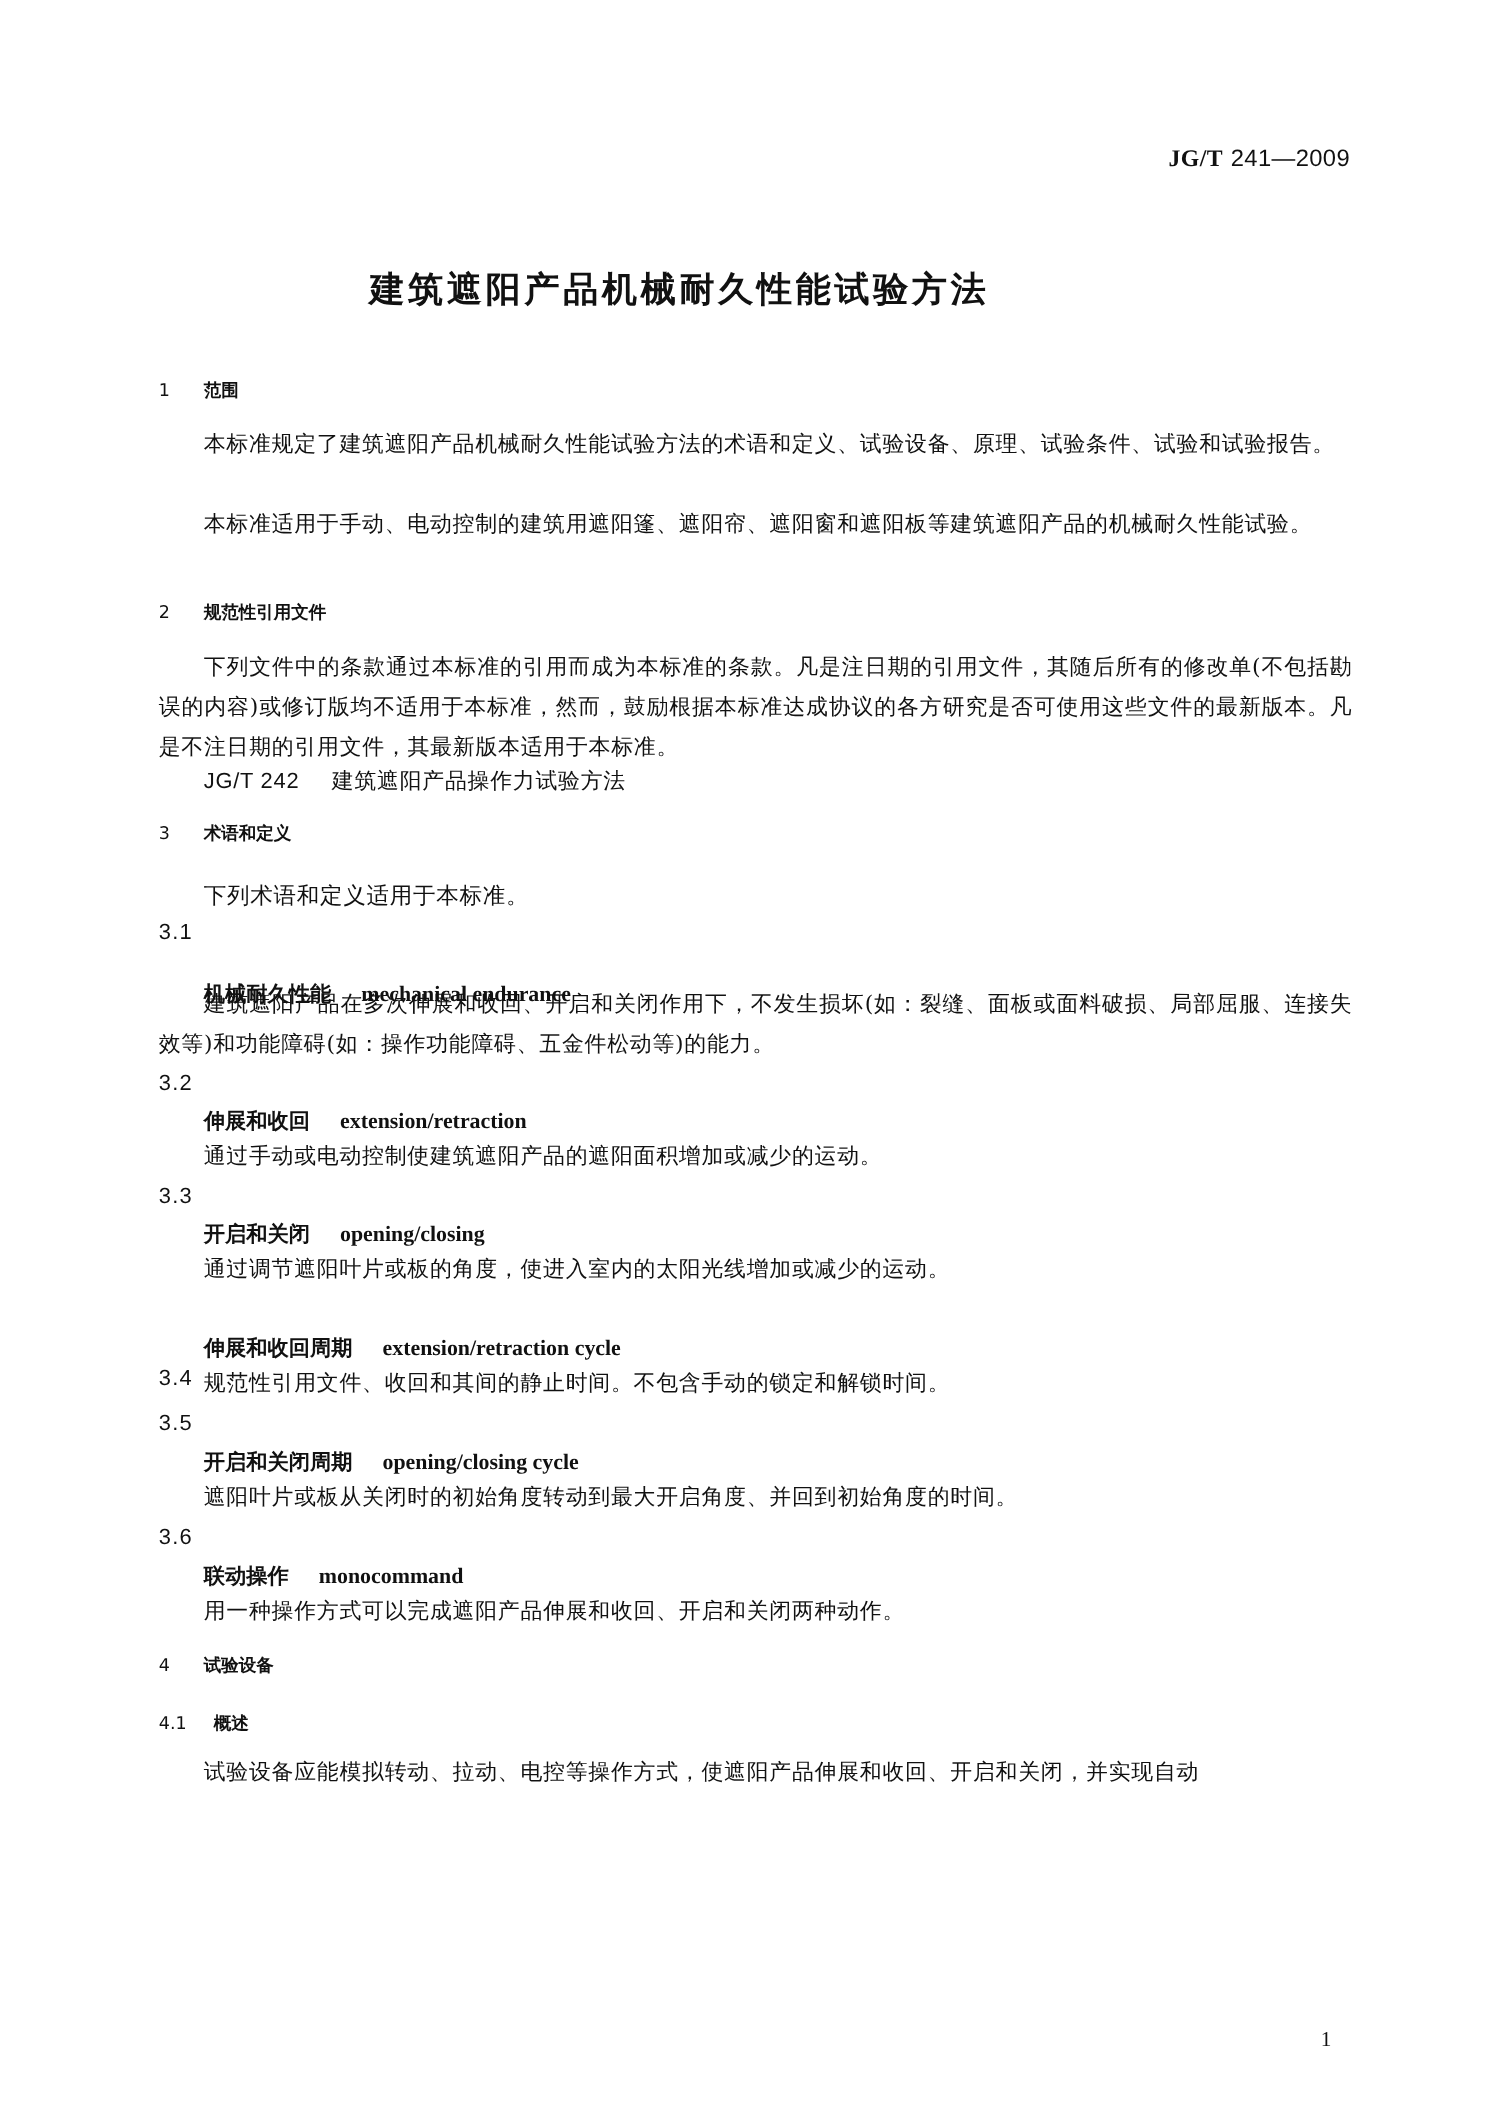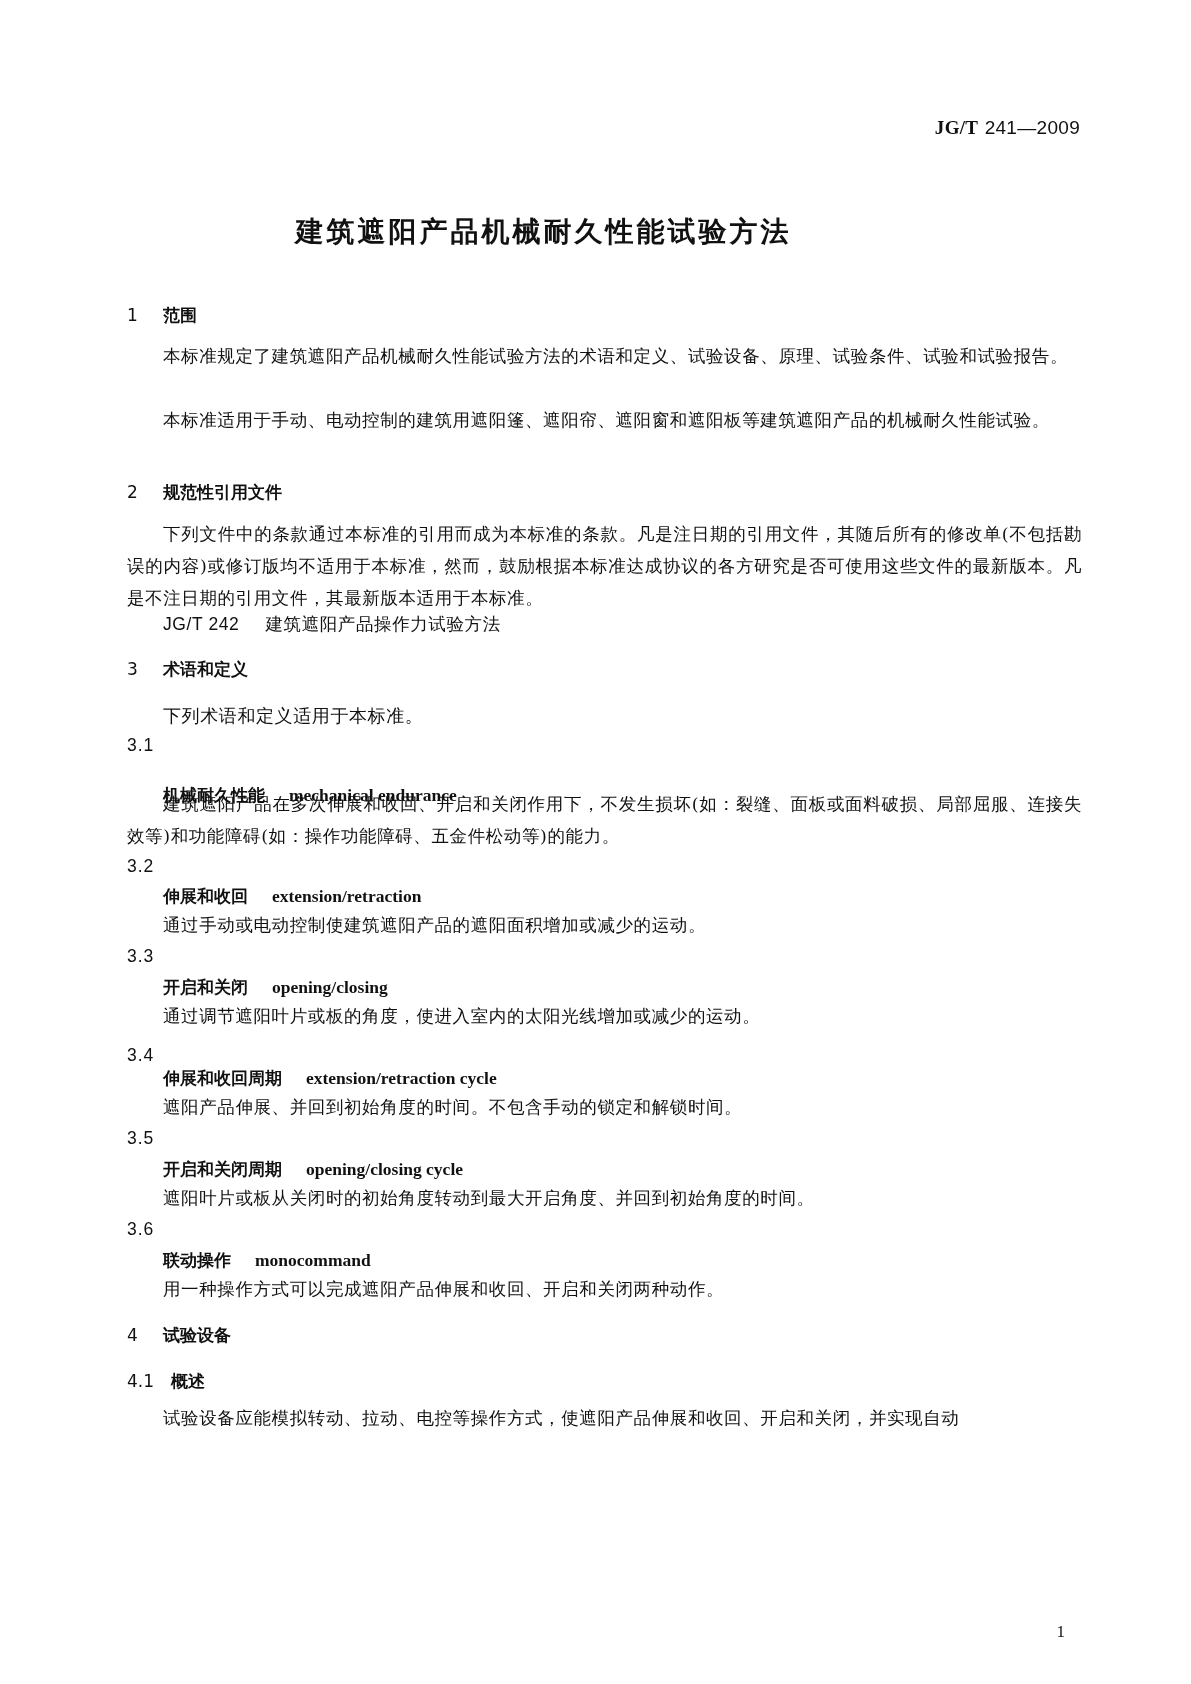--- a/index.html
+++ b/index.html
@@ -4,21 +4,21 @@
 <style>
   html, body { margin:0; padding:0; background:#ffffff; }
   body { width:1191px; height:1684px; position:relative; overflow:hidden;
          font-family:"DejaVu Serif", "Liberation Serif", serif; color:#111; }
   .abs { position:absolute; }
   .std-code { right:111px; top:116px; font-size:19px; letter-spacing:0.3px; }
   .std-code .b { font-family:"Liberation Serif", serif; font-weight:bold; }
   .std-code .n { font-family:"Liberation Sans", sans-serif; }
   .title { left:0; width:1087px; top:213px; text-align:center; font-size:28px;
            font-family:"DejaVu Sans", sans-serif; font-weight:bold; letter-spacing:3px; }
-  .sec { left:127px; font-size:17px; font-family:"DejaVu Sans", sans-serif; font-weight:bold; }
+  .sec { left:127px; font-size:14px; font-family:"DejaVu Sans", sans-serif; font-weight:bold; }
   .sec .num { display:inline-block; width:36px; font-weight:normal; }
   .sub .num { width:44px; }
   .para { left:127px; width:955px; font-size:17.5px; line-height:32px; text-indent:36px;
           text-align:justify; letter-spacing:0.6px; }
   .plain { left:163px; font-size:18px; letter-spacing:0.6px; }
   .clause-num { left:127px; font-size:17.5px; font-family:"Liberation Sans", sans-serif; letter-spacing:1px; }
   .term { left:163px; font-size:17px; font-weight:bold; font-family:"DejaVu Sans", sans-serif; }
   .term .en { font-family:"Liberation Serif", serif; font-weight:bold; margin-left:24px; font-size:17.5px; }
   .def { left:163px; width:920px; font-size:17.5px; line-height:32px; letter-spacing:0.6px; }
   .def.wrap { left:127px; width:955px; text-indent:36px; text-align:justify; }
@@ -66,25 +66,25 @@
   <span>伸展和收回</span><span class="en">extension/retraction</span>
 </div>
 <div class="abs def" style="top:909px">通过手动或电动控制使建筑遮阳产品的遮阳面积增加或减少的运动。</div>
 
 <div class="abs clause-num" style="top:946px">3.3</div>
 <div class="abs term" style="top:976px">
   <span>开启和关闭</span><span class="en">opening/closing</span>
 </div>
 <div class="abs def" style="top:1000px">通过调节遮阳叶片或板的角度，使进入室内的太阳光线增加或减少的运动。</div>
 
-<div class="abs clause-num" style="top:1045px">3.4</div>
+<div class="abs clause-num" style="top:1092px">3.4</div>
 <div class="abs term" style="top:1067px">
   <span>伸展和收回周期</span><span class="en">extension/retraction cycle</span>
 </div>
-<div class="abs def" style="top:1091px">遮阳产品伸展、并回到初始角度的时间。不包含手动的锁定和解锁时间。</div>
+<div class="abs def" style="top:1091px">规范性引用文件、收回和其间的静止时间。不包含手动的锁定和解锁时间。</div>
 
 <div class="abs clause-num" style="top:1128px">3.5</div>
 <div class="abs term" style="top:1158px">
   <span>开启和关闭周期</span><span class="en">opening/closing cycle</span>
 </div>
 <div class="abs def" style="top:1182px">遮阳叶片或板从关闭时的初始角度转动到最大开启角度、并回到初始角度的时间。</div>
 
 <div class="abs clause-num" style="top:1219px">3.6</div>
 <div class="abs term" style="top:1249px">
   <span>联动操作</span><span class="en">monocommand</span>

